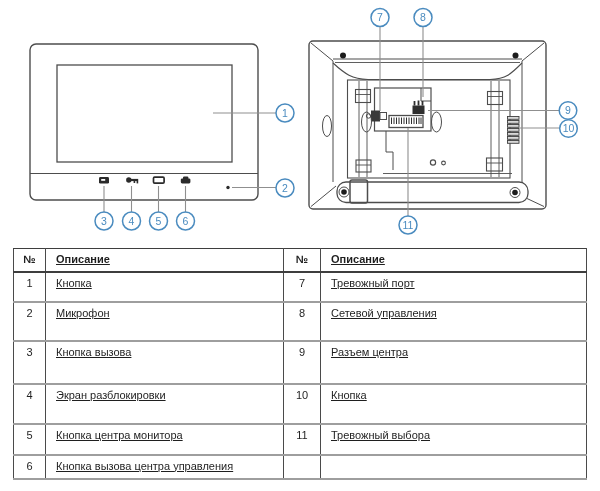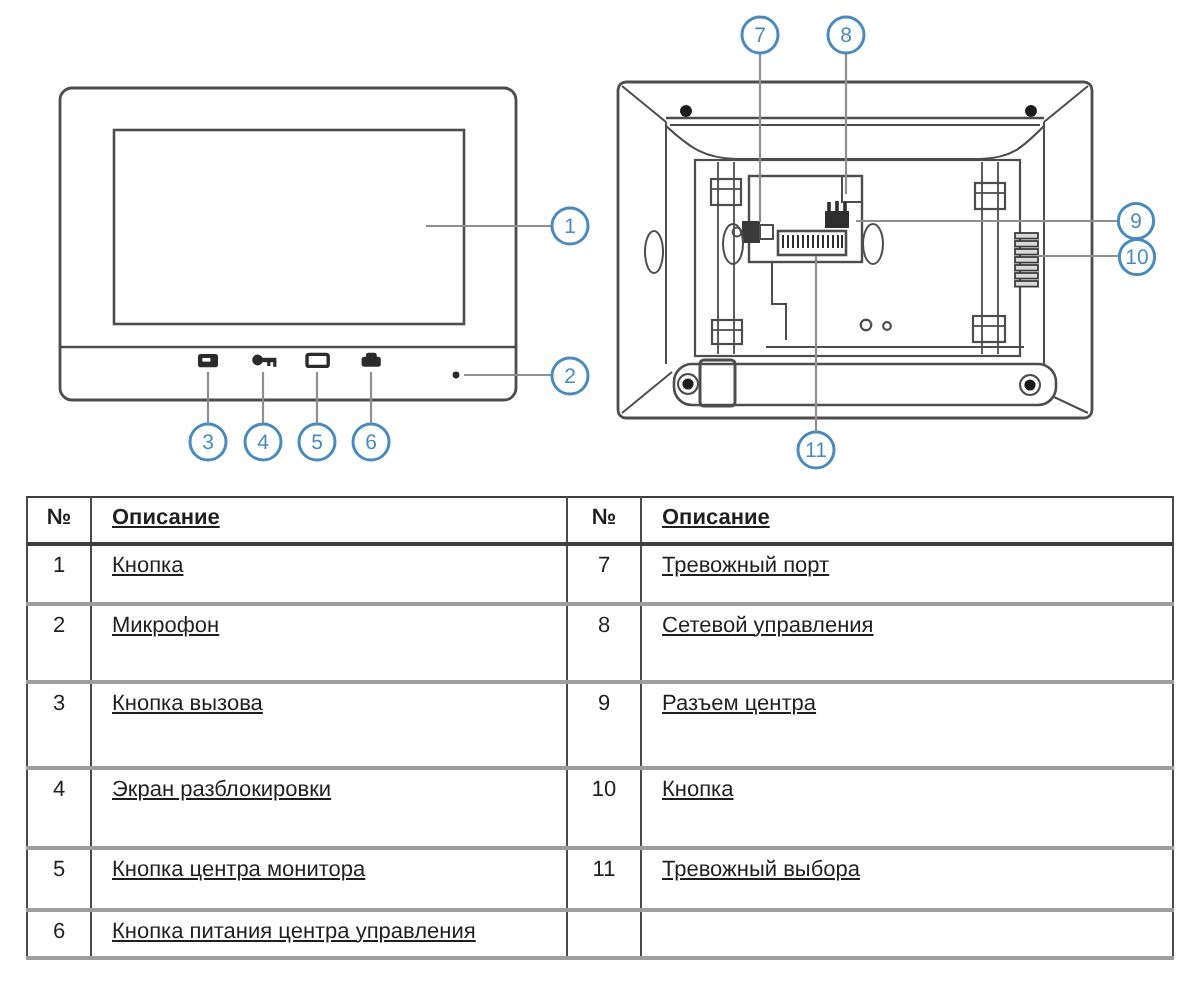--- a/index.html
+++ b/index.html
@@ -247,18 +247,18 @@
     <td class="desccol">Кнопка</td>
   </tr>
   <tr class="r5">
     <td class="numcol" style="border-left:none">5</td>
     <td class="desccol">Кнопка центра монитора</td>
     <td class="numcol">11</td>
     <td class="desccol">Тревожный выбора</td>
   </tr>
   <tr class="r6 last">
     <td class="numcol" style="border-left:none">6</td>
-    <td class="desccol">Кнопка питания центра управления</td>
+    <td class="desccol">Кнопка вызова центра управления</td>
     <td class="numcol"></td>
     <td class="desccol"></td>
   </tr>
 </tbody>
   </table>
 
 </body></html>

